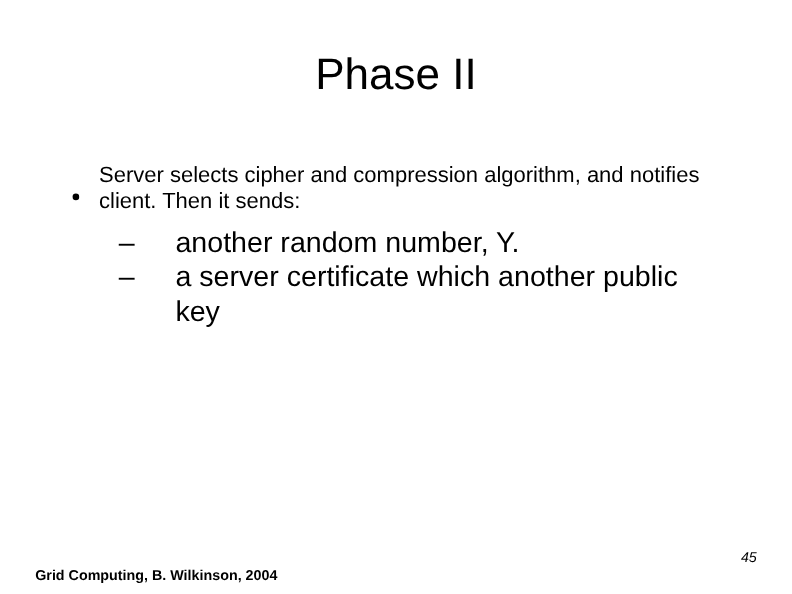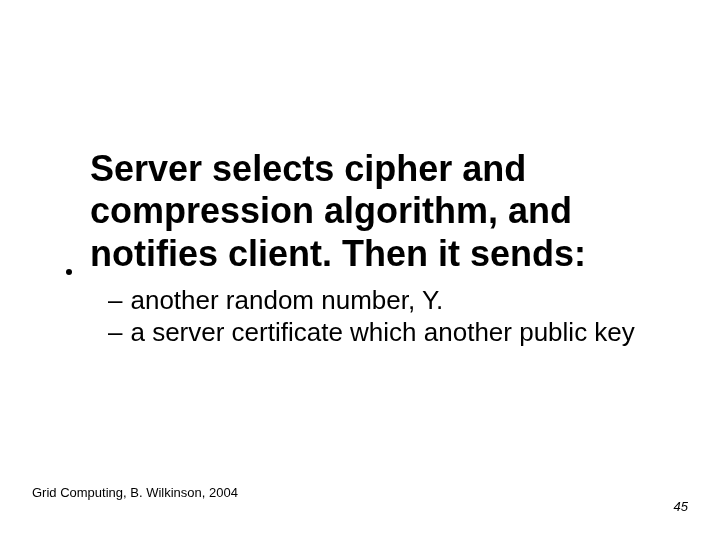--- a/index.html
+++ b/index.html
@@ -29,24 +29,23 @@
     font-weight: 400;
   }
   .body {
     position: absolute;
     top: 148px;
     left: 66px;
     right: 60px;
   }
   .bullet-row {
     display: flex;
-    align-items: flex-end;
-    font-size: 36px;
+    align-items: center;
+    font-size: 20px;
     line-height: 1.18;
-    font-weight: bold;
   }
   .bullet-dot {
     width: 6px;
     height: 6px;
     background: #000;
     border-radius: 50%;
     margin-top: 15px;
     margin-right: 18px;
     flex: 0 0 auto;
   }
@@ -62,40 +61,43 @@
   .sub-row {
     display: flex;
     align-items: flex-start;
   }
   .sub-dash {
     margin-right: 8px;
     flex: 0 0 auto;
   }
   .sub-text {
     flex: 1 1 auto;
+    margin-left: 29px;
   }
   .footer-left {
     position: absolute;
     left: 32px;
-    bottom: 40px;
+    bottom: 10px;
     font-size: 13px;
+    font-weight: bold;
   }
   .footer-right {
     position: absolute;
     right: 32px;
     bottom: 26px;
     font-size: 13px;
     font-style: italic;
   }
 </style>
 </head>
 <body>
 
 <div class="slide">
 
+  <div class="title">Phase II</div>
 
   <div class="body">
     <div class="bullet-row">
       <span class="bullet-dot"></span>
       <span class="bullet-text">Server selects cipher and compression algorithm, and notifies client. Then it sends:</span>
     </div>
     <div class="subs">
       <div class="sub-row">
         <span class="sub-dash">–</span>
         <span class="sub-text">another random number, Y.</span>

